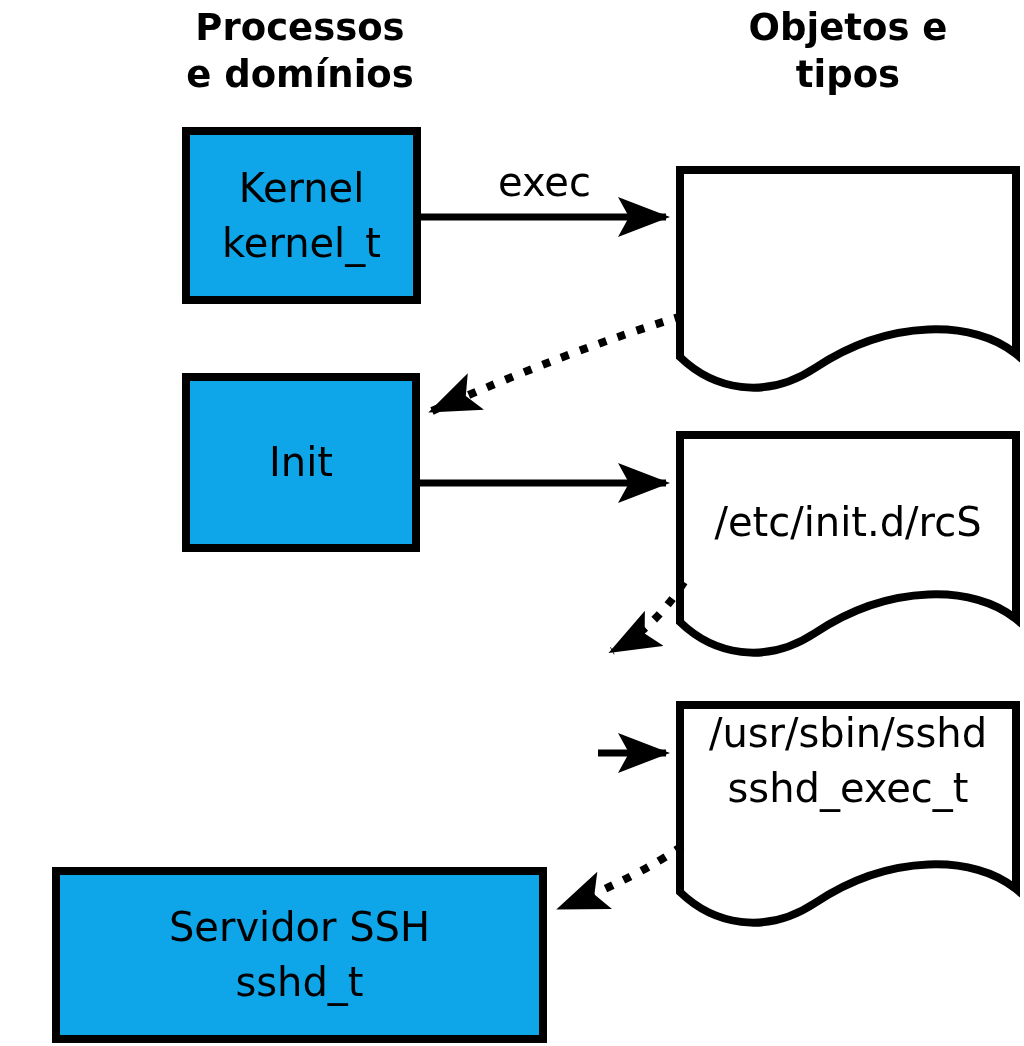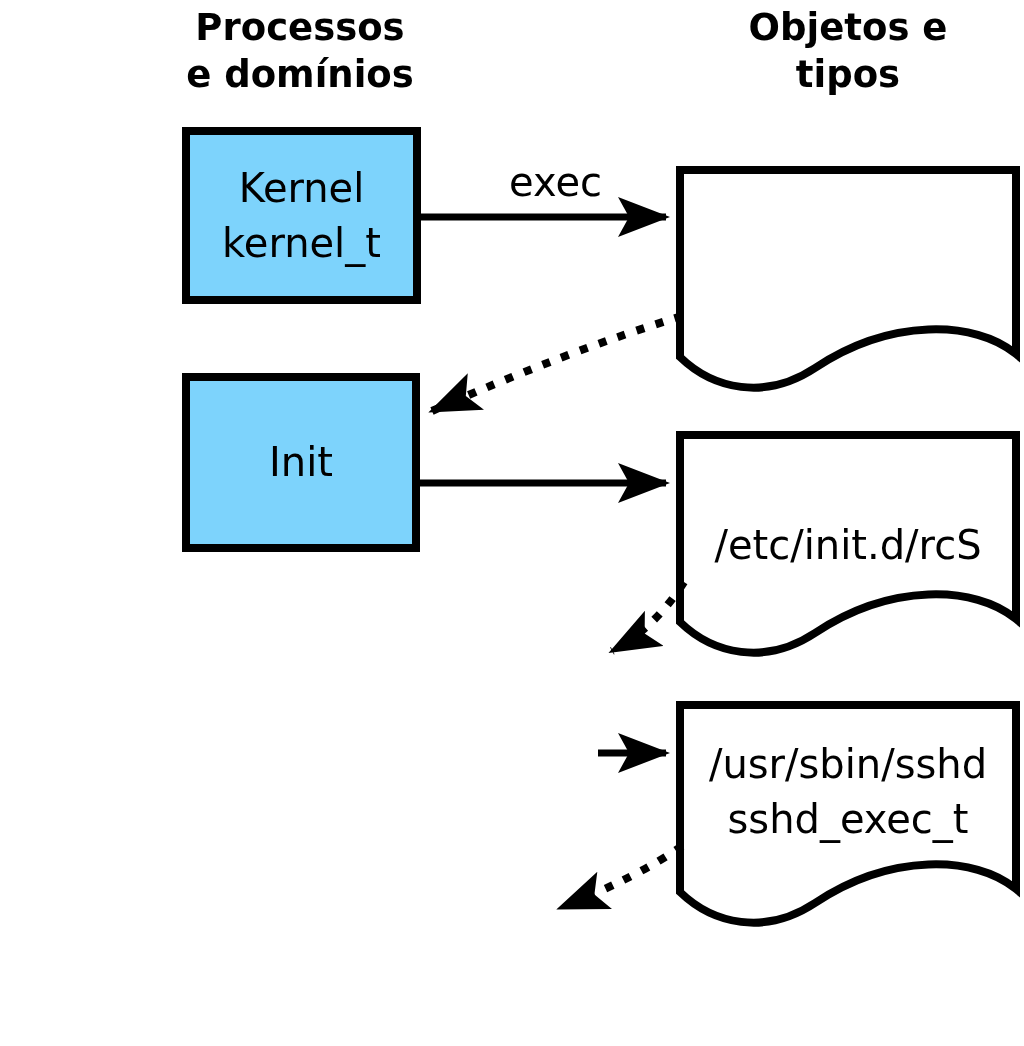--- a/index.html
+++ b/index.html
@@ -25,21 +25,21 @@
     font-size: 37px;
     line-height: 47px;
     white-space: nowrap;
   }
   #header-left  { left: 110px; width: 380px; }
   #header-right { left: 668px; width: 360px; }
   .pbox {
     position: absolute;
     box-sizing: border-box;
     border: 8px solid #000000;
-    background: #7dd3fc;
+    background: #0ea5e9;
     display: flex;
     flex-direction: column;
     align-items: center;
     justify-content: center;
     text-align: center;
     font-size: 40px;
     line-height: 55px;
     white-space: nowrap;
   }
   #box-kernel  { left: 182px; top: 127px; width: 239px; height: 177px; }
@@ -54,28 +54,28 @@
     display: flex;
     flex-direction: column;
     align-items: center;
     justify-content: center;
     text-align: center;
     font-size: 40px;
     line-height: 55px;
     white-space: nowrap;
   }
   #doctext-init   { top: 168px; }
-  #doctext-initrc { top: 456px; gap: 28px; }
-  #doctext-sshd   { top: 703px; }
+  #doctext-initrc { top: 433px; gap: 28px; }
+  #doctext-sshd   { top: 672px; }
   #exec-label {
     position: absolute;
     left: 498px;
     top: 160px;
     width: 104px;
-    text-align: right;
+    text-align: left;
     font-size: 40px;
     line-height: 44px;
   }
 </style>
 </head>
 <body>
 
 <div id="stage">
 
   <svg id="arrow-layer" viewBox="0 0 1024 1046" xmlns="http://www.w3.org/2000/svg">
@@ -107,20 +107,24 @@
     <div>tipos</div>
   </div>
 
   <div class="pbox" id="box-kernel">
     <div>Kernel</div>
     <div>kernel_t</div>
   </div>
   <div class="pbox" id="box-init">
     <div>Init</div>
   </div>
+  <div class="pbox" id="box-sshd">
+    <div>Servidor SSH</div>
+    <div>sshd_t</div>
+  </div>
 
   <div class="doc-text" id="doctext-initrc">
     <div>/etc/init.d/rcS</div>
   </div>
   <div class="doc-text" id="doctext-sshd">
     <div>/usr/sbin/sshd</div>
     <div>sshd_exec_t</div>
   </div>
 
   <div id="exec-label">exec</div>

